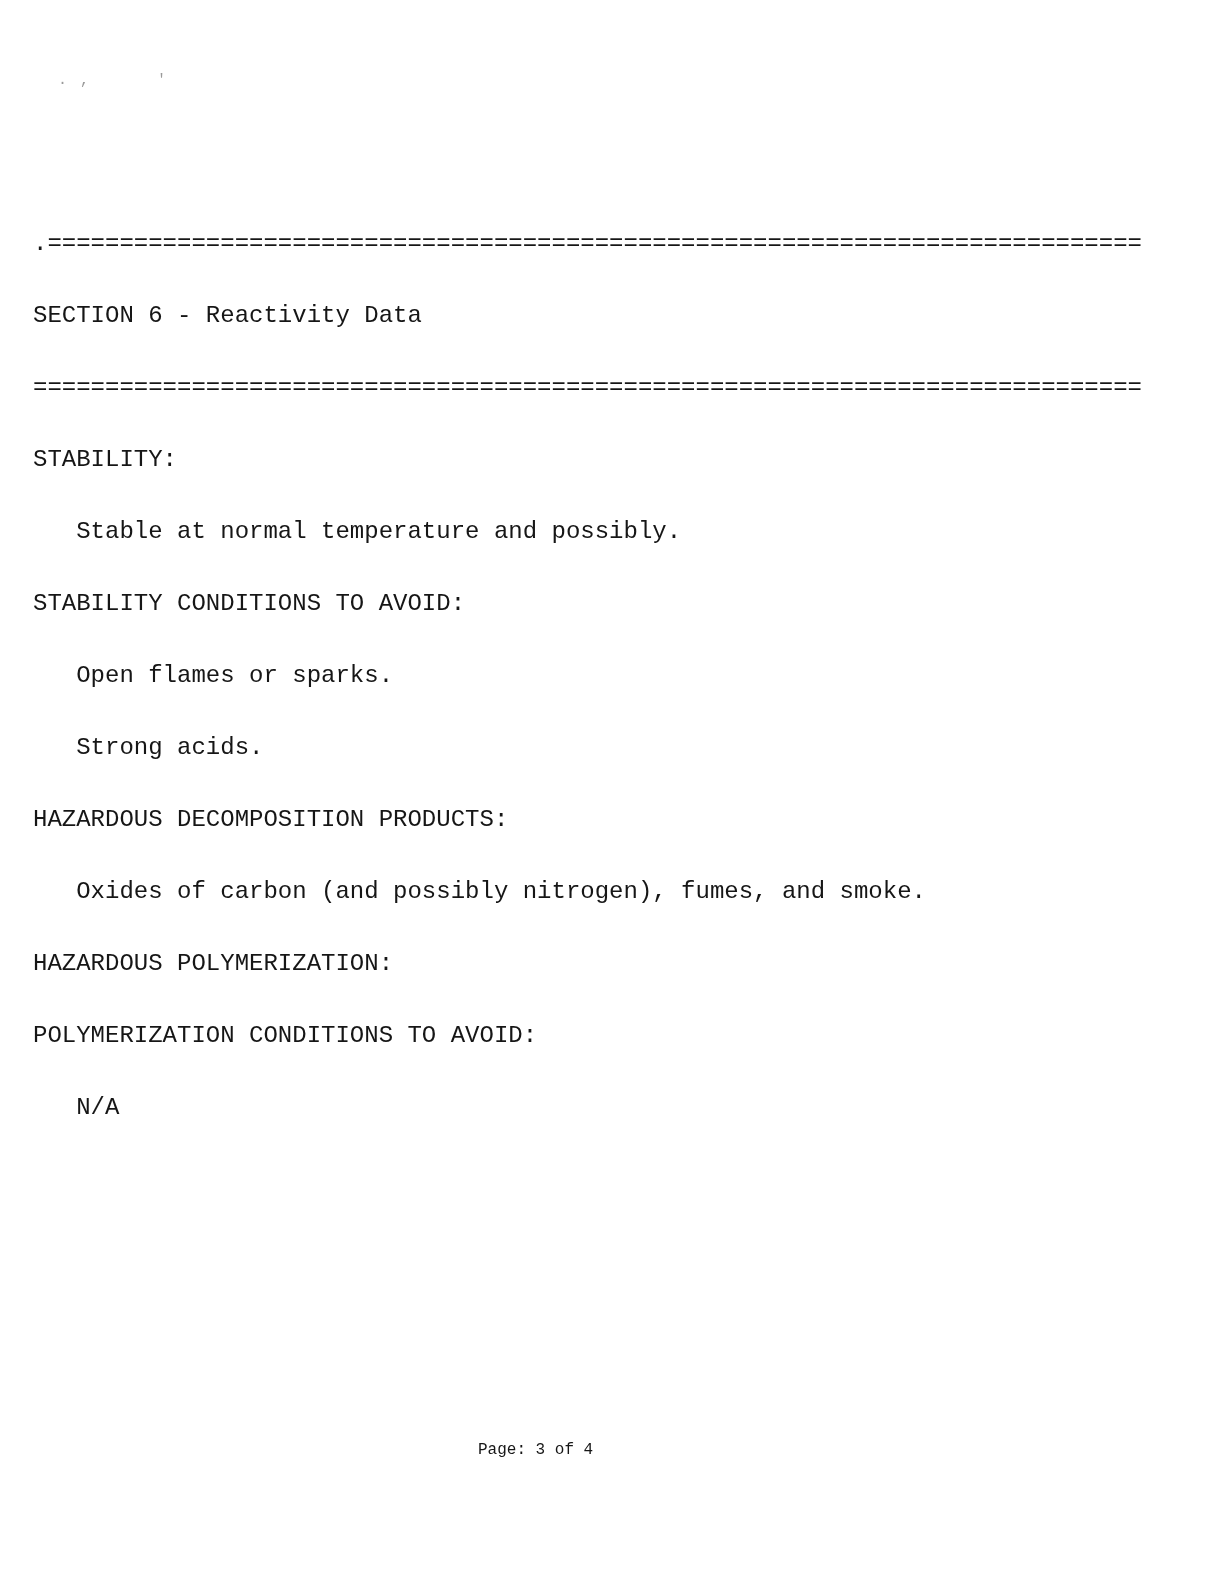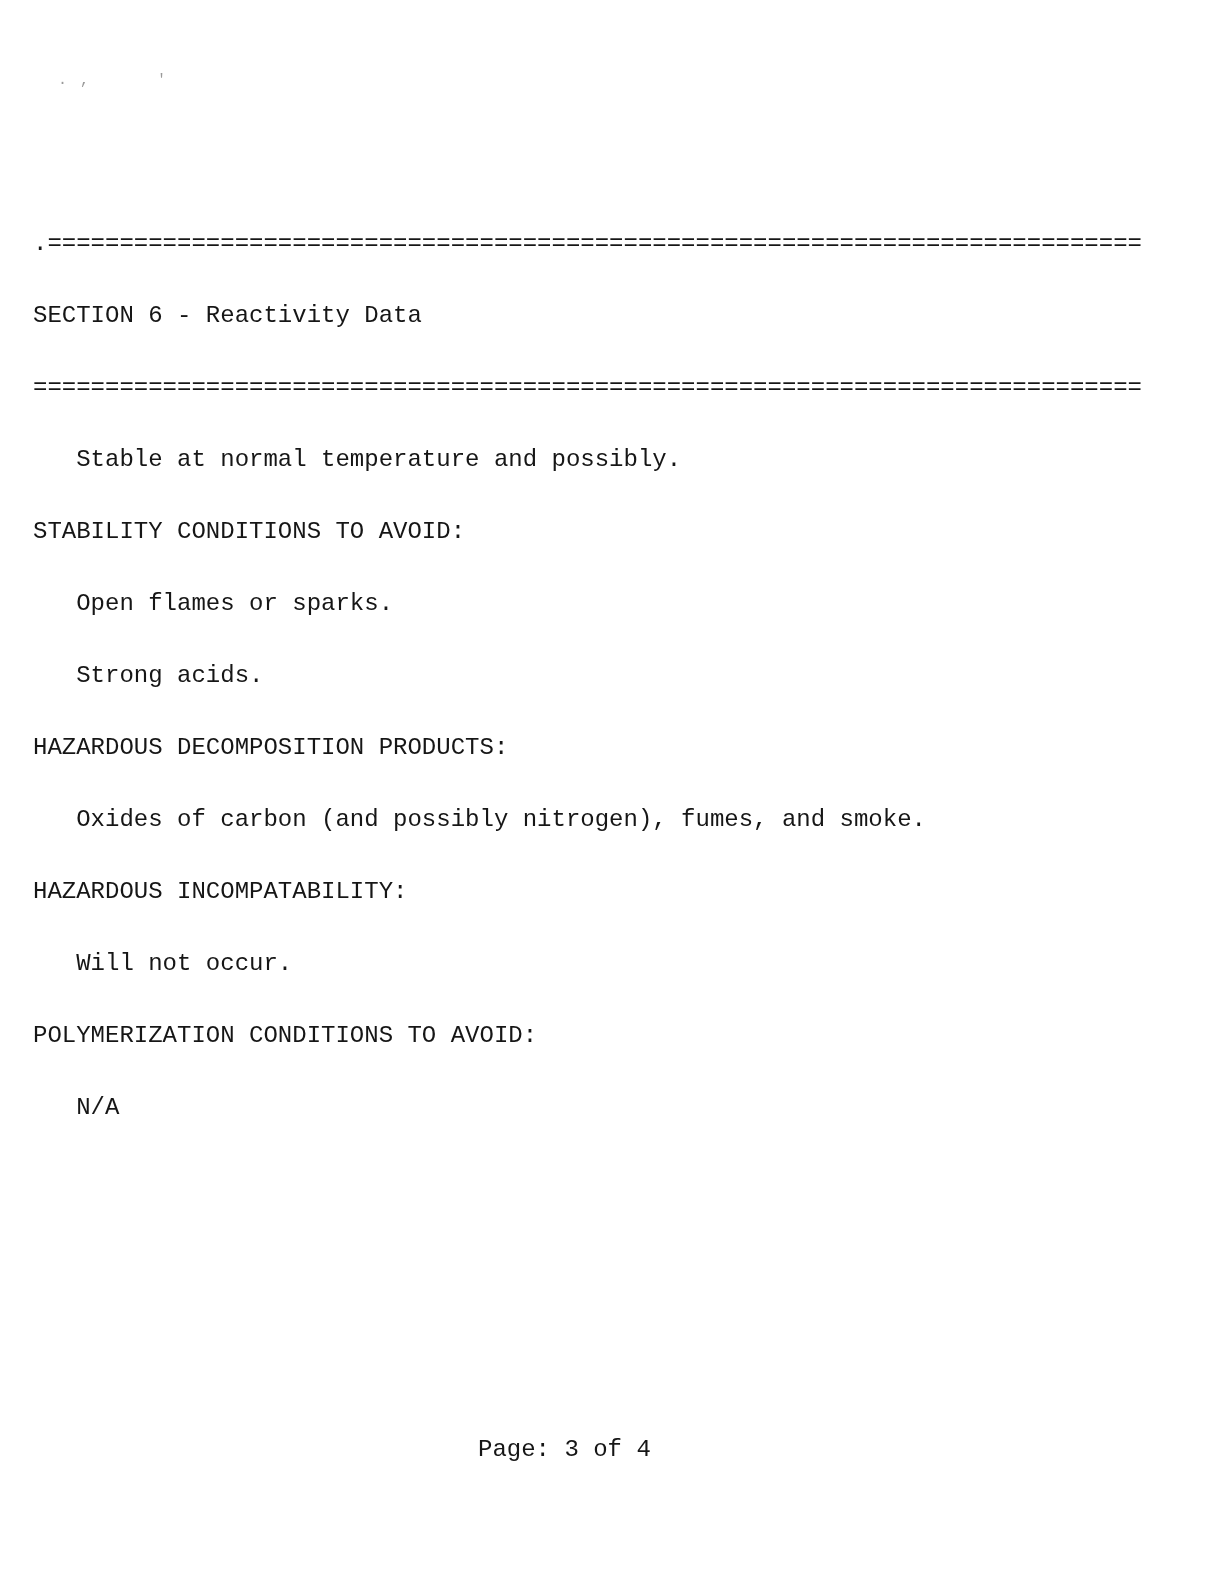--- a/index.html
+++ b/index.html
@@ -35,46 +35,46 @@
     -webkit-font-smoothing: antialiased;
   }
   .ln {
     min-height: 24px;
   }
   .footer {
     position: absolute;
     left: 478px;
     top: 1438px;
     color: #161616;
-    font-size: 24px;
+    font-size: 16px;
     line-height: 24px;
     white-space: pre;
     text-align: center;
   }
 </style>
 </head>
 <body>
 
 <div class="scan-artifacts">. ,      '</div>
 
 <div class="doc">
 
   
   <div>
     <div class="ln">.============================================================================</div>
     <div class="ln">SECTION 6 - Reactivity Data</div>
     <div class="ln">=============================================================================</div>
+    <div class="ln">STABILITY:</div>
     <div class="ln">   Stable at normal temperature and possibly.</div>
     <div class="ln">STABILITY CONDITIONS TO AVOID:</div>
     <div class="ln">   Open flames or sparks.</div>
     <div class="ln">   Strong acids.</div>
     <div class="ln">HAZARDOUS DECOMPOSITION PRODUCTS:</div>
     <div class="ln">   Oxides of carbon (and possibly nitrogen), fumes, and smoke.</div>
-    <div class="ln">HAZARDOUS INCOMPATABILITY:</div>
-    <div class="ln">   Will not occur.</div>
+    <div class="ln">HAZARDOUS POLYMERIZATION:</div>
     <div class="ln">POLYMERIZATION CONDITIONS TO AVOID:</div>
     <div class="ln">   N/A</div>
     <div class="ln"></div>
   </div>
 
   
   <div>
     
     
     

